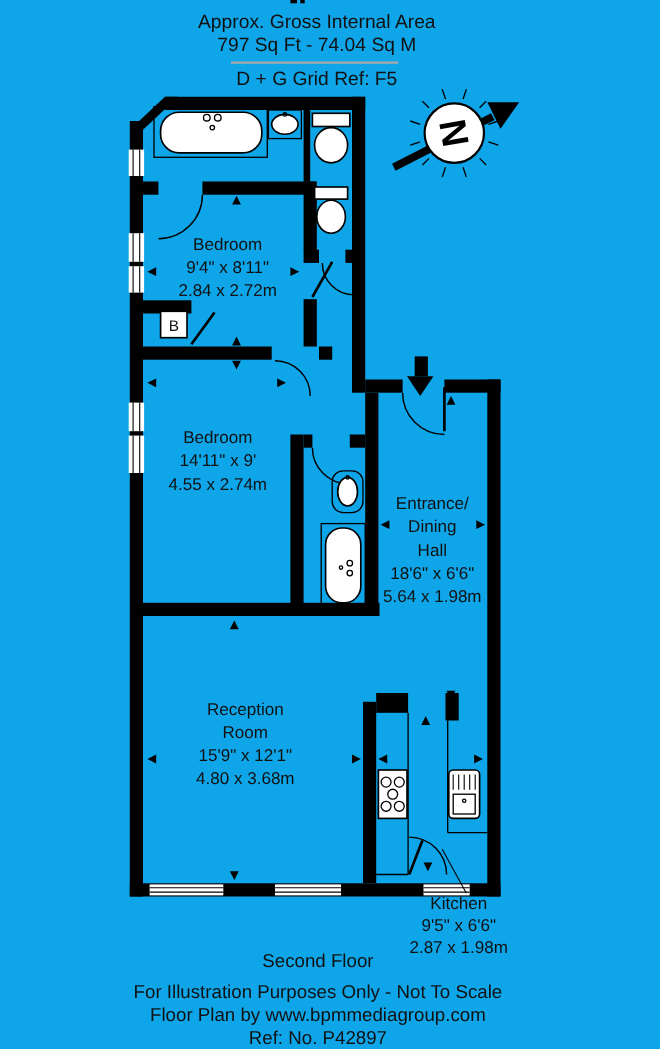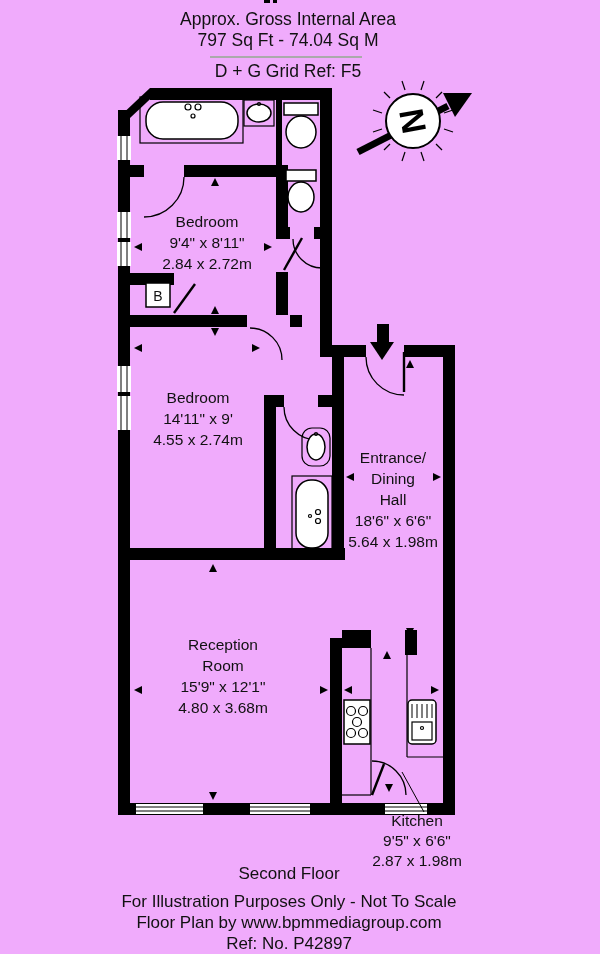--- a/index.html
+++ b/index.html
@@ -1,16 +1,16 @@
 <!DOCTYPE html>
 <html><head>
 <meta charset="utf-8">
 <style>
   html,body{margin:0;padding:0;background:#fff;}
-  .stage{position:relative;width:600px;height:954px;background:#f0abfc;font-family:"Liberation Sans",sans-serif;}
+  .stage{position:relative;width:600px;height:954px;background:#0ea5e9;font-family:"Liberation Sans",sans-serif;}
   svg{display:block;}
   .w{fill:#000;}
   .fx{fill:#fff;stroke:#000;stroke-width:1.5;}
   .thin{stroke:#000;stroke-width:1.2;fill:none;}
   .arc{stroke:#000;stroke-width:1.3;fill:none;}
   .leaf{stroke:#000;stroke-width:2.4;fill:none;}
   .winline{stroke:#000;stroke-width:1;fill:none;}
   .dim{fill:#000;}
   .rt{font:15.5px "Liberation Sans",sans-serif;fill:#111;text-anchor:middle;}
   .ht{font:17.5px "Liberation Sans",sans-serif;fill:#111;text-anchor:middle;}

